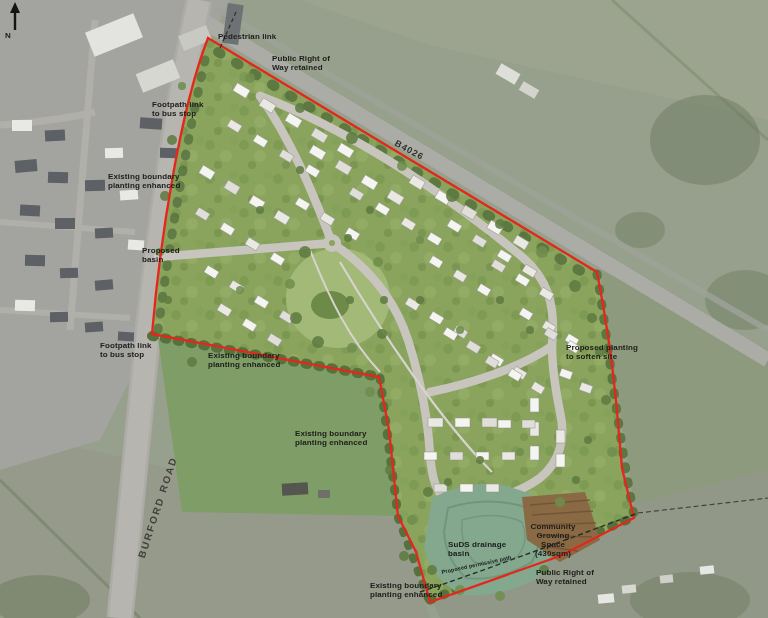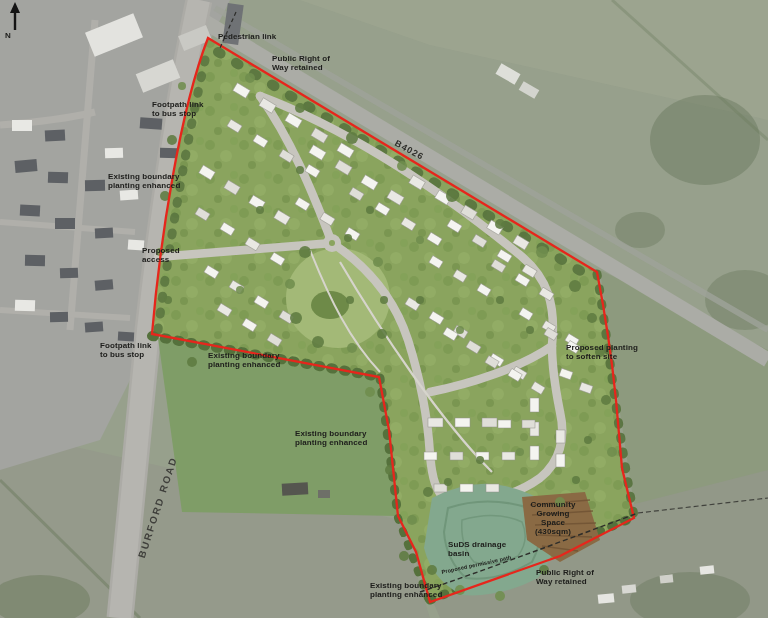--- a/index.html
+++ b/index.html
@@ -2,21 +2,21 @@
 <html><head>
 <meta charset="utf-8">
 <style>
   html,body{margin:0;padding:0;background:#ffffff;}
   .stage{position:relative;width:768px;height:618px;overflow:hidden;
          font-family:"Liberation Sans",sans-serif;background:#97a08c;}
   .stage svg{position:absolute;left:0;top:0;}
   .annlayer{position:absolute;left:0;top:0;width:768px;height:570px;}
   .ann{position:absolute;font-size:8px;font-weight:bold;line-height:1.12;
        color:#1d1d1b;white-space:pre-line;letter-spacing:.1px;}
-  .ann.center{text-align:center;}
+  .ann.center{text-align:center;margin-top:22px;}
   .ann.tiny{font-size:5.5px;transform:rotate(-12deg);transform-origin:0 0;}
   .road-label{position:absolute;font-weight:bold;white-space:nowrap;transform-origin:0 0;}
   .road-label.burford{font-size:10px;letter-spacing:2px;color:#3f3f3b;
        left:136px;top:556px;transform:rotate(-72deg);}
   .road-label.b4026{font-size:9px;letter-spacing:1px;color:#2e2e2a;
        left:398px;top:138px;transform:rotate(29deg);}
 </style>
 </head>
 <body>
 
@@ -315,21 +315,21 @@
 
 <div class="annlayer">
   <div class="ann" style="left:218px;top:33px">Pedestrian link</div>
   <div class="ann" style="left:272px;top:55px">Public Right of
 Way retained</div>
   <div class="ann" style="left:152px;top:101px">Footpath link
 to bus stop</div>
   <div class="ann" style="left:108px;top:173px">Existing boundary
 planting enhanced</div>
   <div class="ann" style="left:142px;top:247px">Proposed
-access</div>
+basin</div>
   <div class="ann" style="left:100px;top:342px">Footpath link
 to bus stop</div>
   <div class="ann" style="left:208px;top:352px">Existing boundary
 planting enhanced</div>
   <div class="ann" style="left:566px;top:344px">Proposed planting
 to soften site</div>
   <div class="ann" style="left:295px;top:430px">Existing boundary
 planting enhanced</div>
   <div class="ann" style="left:448px;top:541px">SuDS drainage
 basin</div>

